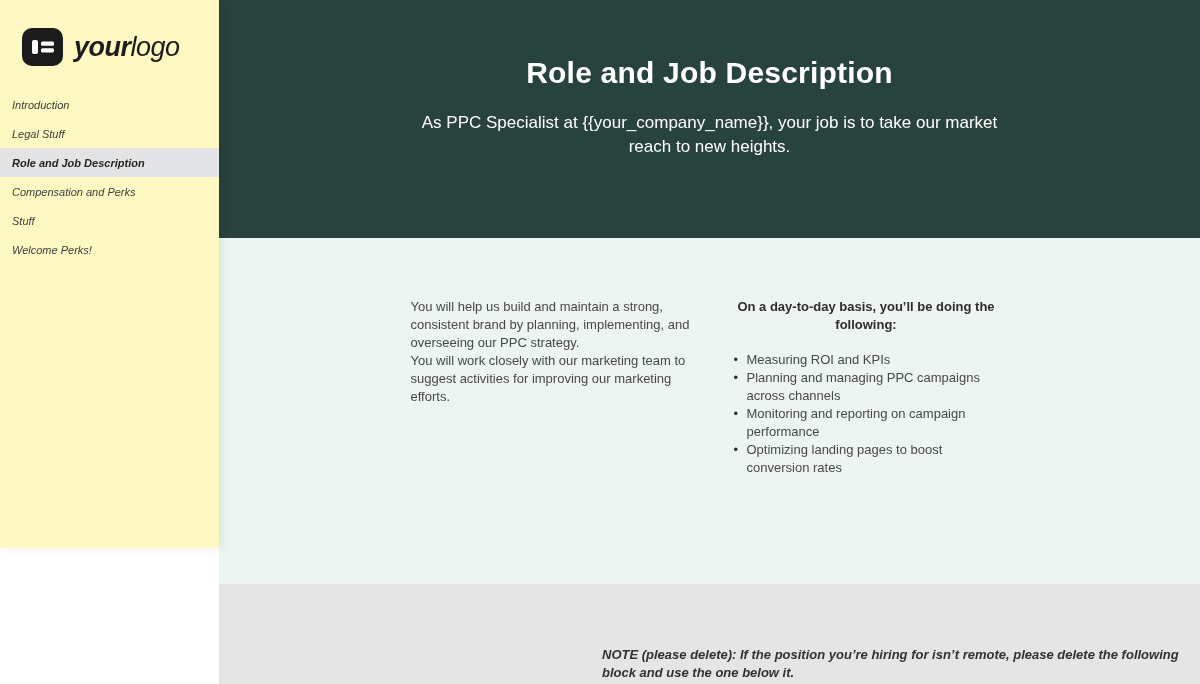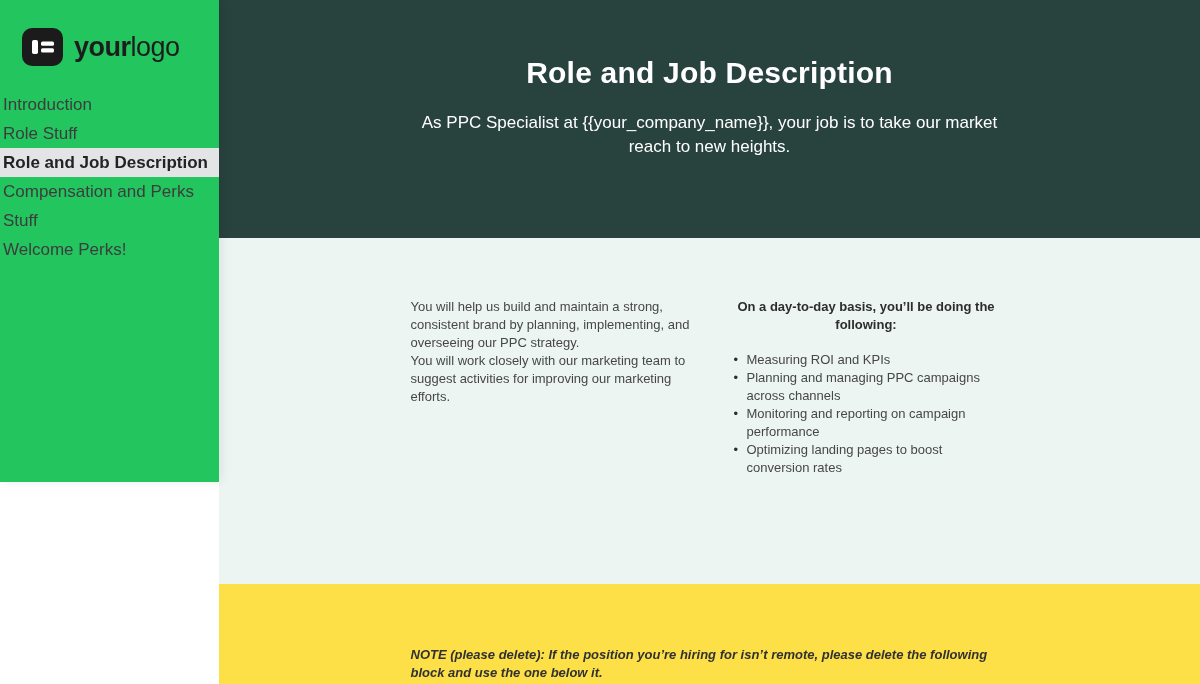--- a/index.html
+++ b/index.html
@@ -3,37 +3,38 @@
 <meta charset="utf-8">
 <style>
   * { margin:0; padding:0; box-sizing:border-box; }
   html,body { width:1200px; height:684px; overflow:hidden; }
   body { font-family:"Liberation Sans", sans-serif; background:#ffffff; }
 
   .app { display:flex; width:1200px; height:684px; }
 
   
   .sidebar {
-    width:219px; min-width:219px; height:482px; background:#22c55e;
+    width:219px; min-width:219px; height:548px; background:#fef9c3;
     position:relative; z-index:2;
     box-shadow:3px 0 10px rgba(0,0,0,0.07);
+    font-style:italic;
   }
   .logo-row { display:flex; align-items:center; gap:11px; padding:28px 0 0 22px; }
   .logo-icon {
     width:41px; height:38px; background:#1b1b1b; border-radius:10px;
     display:flex; align-items:center; justify-content:center; flex:0 0 auto;
   }
   .logo-text { font-size:27px; color:#1d1d1d; letter-spacing:-0.5px; line-height:1; }
   .logo-text .bold { font-weight:bold; }
   .logo-text .light { font-weight:normal; }
 
   .nav { margin-top:24px; }
   .nav-item {
-    height:29px; display:flex; align-items:center; padding-left:3px;
-    font-size:17px; color:#3d3d3d; cursor:pointer; white-space:nowrap;
+    height:29px; display:flex; align-items:center; padding-left:12px;
+    font-size:11px; color:#3d3d3d; cursor:pointer; white-space:nowrap;
   }
   .nav-item.active { background:#e3e4e6; font-weight:bold; color:#232323; }
 
   
   .main { flex:1; display:flex; flex-direction:column; height:684px; }
 
   .hero {
     height:238px; background:#28423d; color:#ffffff;
     display:flex; flex-direction:column; align-items:center; flex:0 0 auto;
   }
@@ -49,21 +50,21 @@
   .col p + p { }
   .col-right .col-heading { font-weight:bold; color:#2d2d2d;text-align:center; }
   .bullet-list { list-style:none; margin-top:17px; padding-left:10px; }
   .bullet-list li {
     position:relative; padding-left:13px; margin-bottom:0;
   }
   .bullet-list li::before {
     content:"\2022"; position:absolute; left:0; top:0; color:#2d2d2d;
   }
 
-  .section-white { flex:1; background:#fde047; display:flex; justify-content:center; }
+  .section-white { flex:1; background:#e5e5e5; display:flex; justify-content:flex-end; }
   .note {
     width:598px; margin-top:62px; font-size:13px; line-height:17.5px;
     font-weight:bold; font-style:italic; color:#313131;
   }
 </style>
 </head>
 <body>
 
 <div class="app">
 
@@ -74,21 +75,21 @@
           <rect x="0" y="1" width="6" height="14" rx="1.8" fill="#ffffff"></rect>
           <rect x="9" y="2.5" width="13" height="4.2" rx="1.5" fill="#ffffff"></rect>
           <rect x="9" y="9.3" width="13" height="4.2" rx="1.5" fill="#ffffff"></rect>
         </svg>
       </div>
       <div class="logo-text"><span class="bold">your</span><span class="light">logo</span></div>
     </div>
 
     <nav class="nav">
       <div class="nav-item">Introduction</div>
-      <div class="nav-item">Role Stuff</div>
+      <div class="nav-item">Legal Stuff</div>
       <div class="nav-item active">Role and Job Description</div>
       <div class="nav-item">Compensation and Perks</div>
       <div class="nav-item">Stuff</div>
       <div class="nav-item">Welcome Perks!</div>
     </nav>
   </aside>
 
   <main class="main">
 
     <header class="hero">

